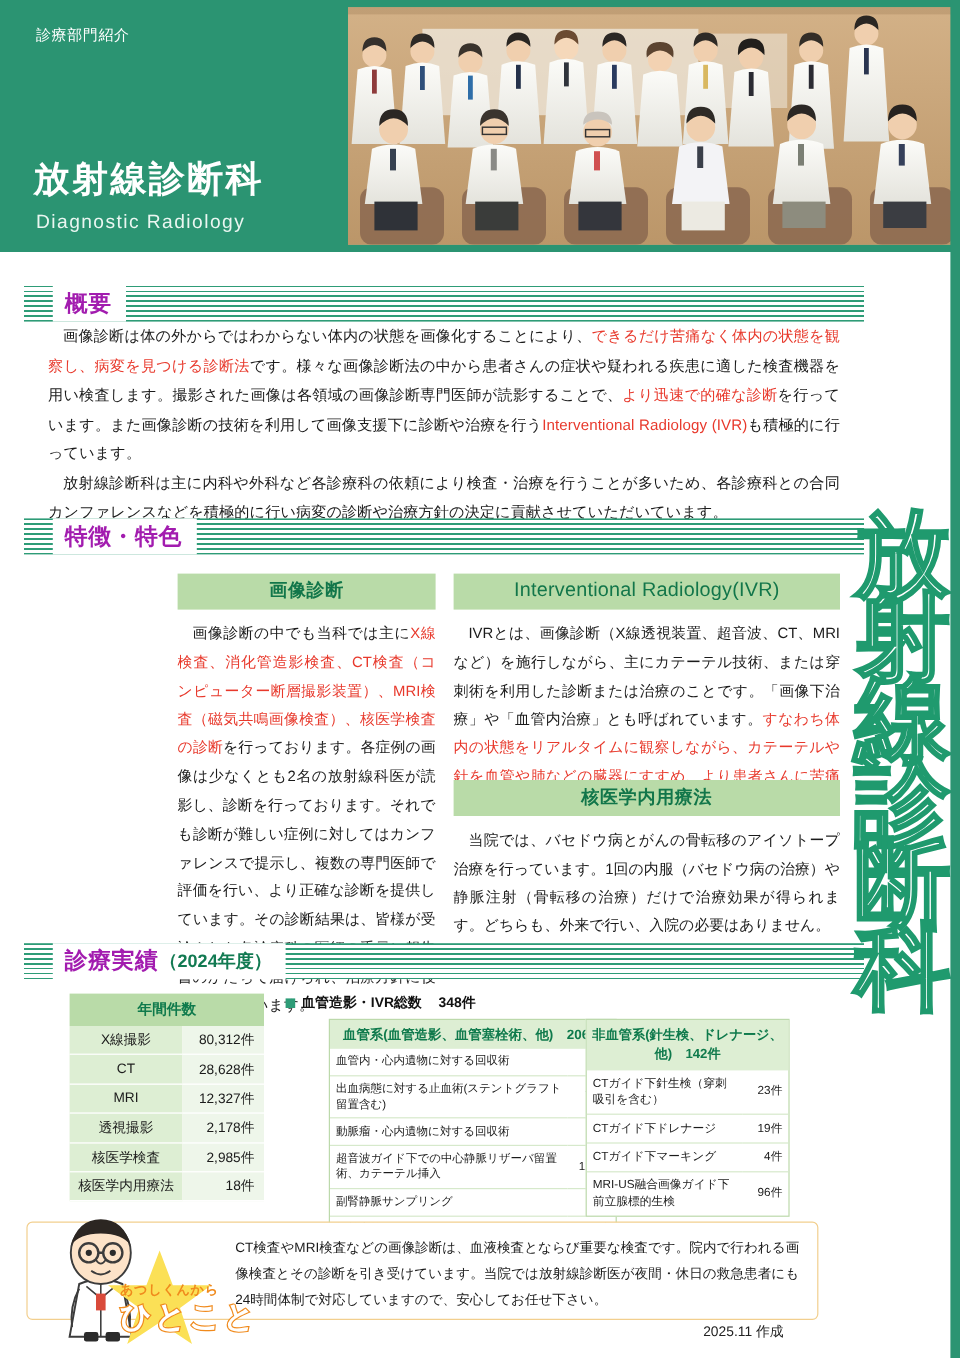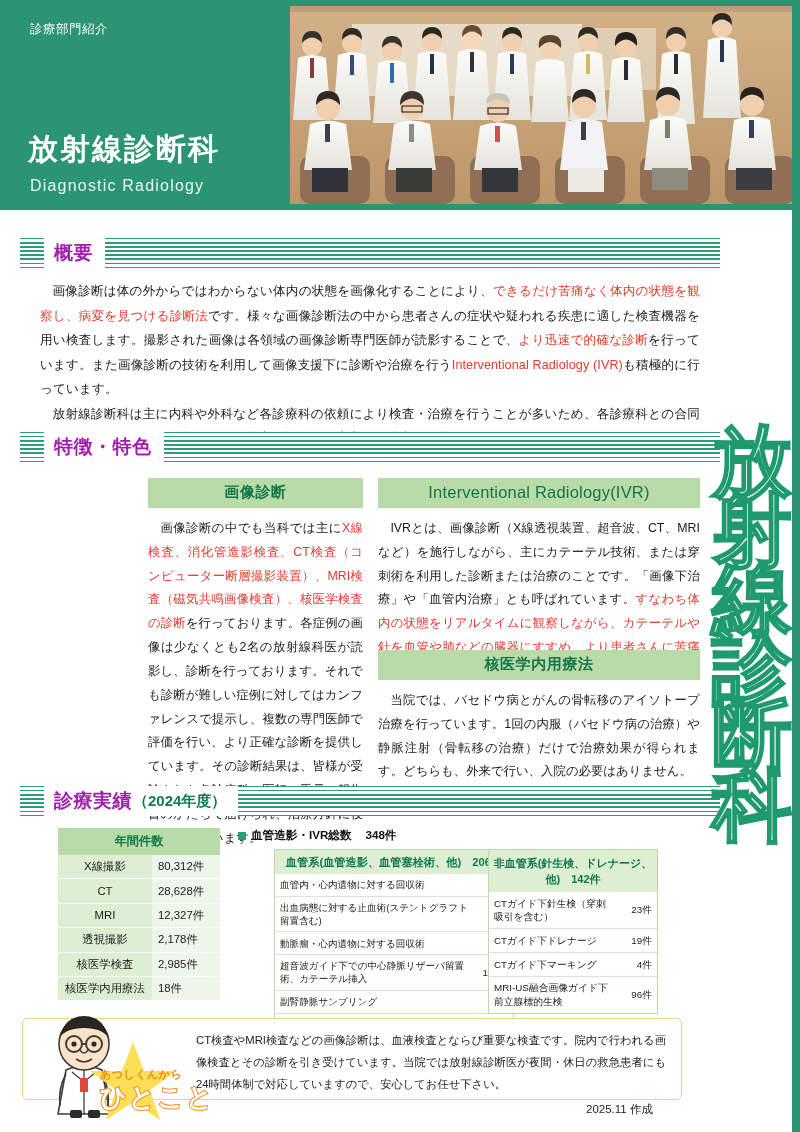--- a/index.html
+++ b/index.html
@@ -60,21 +60,21 @@
   .sec .labelbox .lbl-sub {
     color: #127a52; font-size: 15px; font-weight: 700; margin-left: 1px;
   }
 
   
   .para {
     position: absolute;
     font-size: 12.6px; line-height: 1.95; color: #1b1b1b;
     text-align: justify; letter-spacing: .1px;
   }
-  .para p { text-indent: 1em; margin-top: 11px; }
+  .para p { text-indent: 1em; }
   .para p + p { margin-top: 0px; }
   .red { color: #e8392c; }
 
   
   .colbox { position: absolute; }
   .boxhead {
     background: #b9dba8; color: #12764a;
     font-size: 15px; font-weight: 700; text-align: center;
     padding: 5px 0 6px; letter-spacing: .6px;
   }
@@ -92,21 +92,21 @@
   }
   .tbl-annual table { border-collapse: collapse; width: 100%; }
   .tbl-annual .th {
     background: #b9dba8; color: #0f7a4c; font-weight: 700;
     text-align: center; padding: 5px 0; font-size: 12.2px;
   }
   .tbl-annual td {
     padding: 4.2px 6px; border-bottom: 1.5px solid #ffffff;
   }
   .tbl-annual td.k { background: #ddeed3; text-align: center; width: 58%; }
-  .tbl-annual td.v { background: #eef6ea; text-align: left; width: 42%; padding-right: 8px; margin-top: 30px; }
+  .tbl-annual td.v { background: #eef6ea; text-align: right; width: 42%; padding-right: 8px; margin-top: 30px; }
 
   .ivr-total {
     position: absolute; left: 238px; top: 828px;
     font-size: 11.6px; font-weight: 700; color: #111;
     display: flex; align-items: center; gap: 5px;
   }
   .ivr-total .sq {
     width: 8px; height: 8px; background: #2e9c77; display: inline-block;
   }
   .ivr-total .num { margin-left: 9px; }

